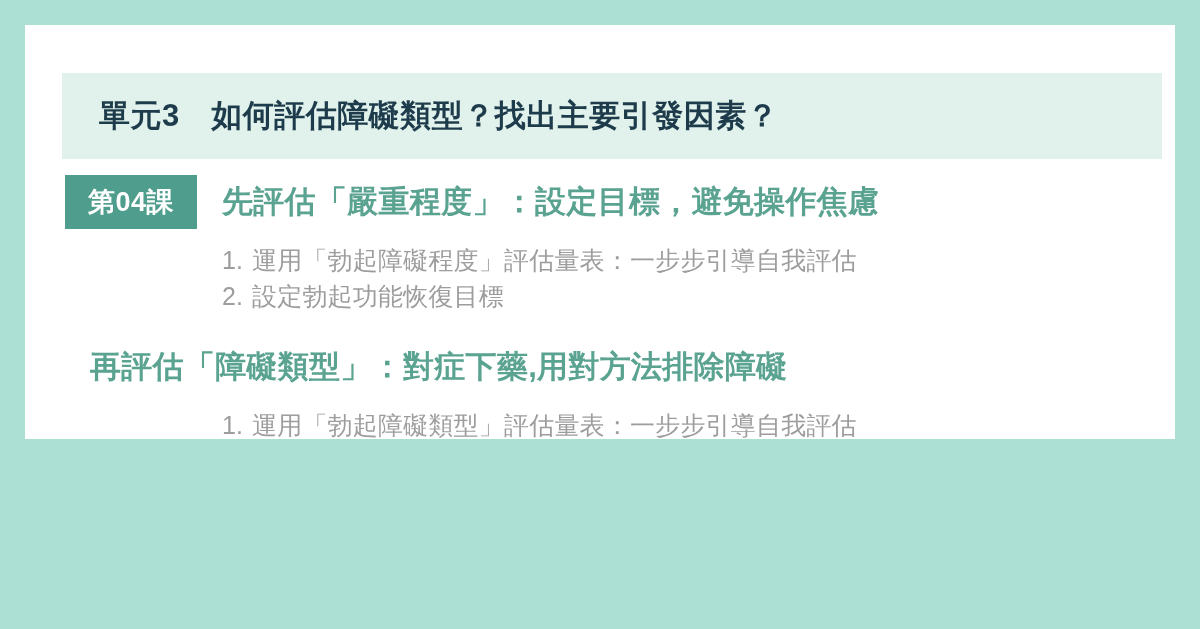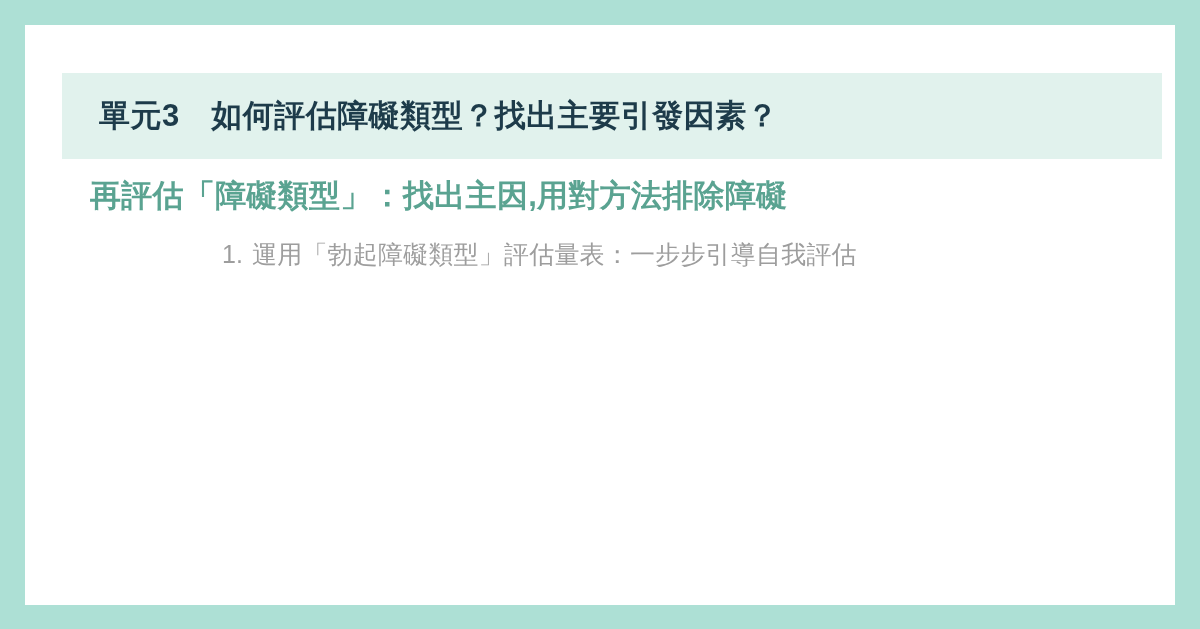--- a/index.html
+++ b/index.html
@@ -21,21 +21,21 @@
     width: 1200px;
     height: 629px;
     background: #ade0d5;
   }
 
   .card {
     position: absolute;
     left: 25px;
     top: 25px;
     width: 1150px;
-    height: 580px;
+    height: 414px;
     background: #ffffff;
   }
 
   
   .header-band {
     position: absolute;
     left: 37px;   
     top: 48px;    
     width: 1100px;
     height: 86px;
@@ -125,24 +125,38 @@
 
 <div class="frame">
   <div class="card">
 
     <div class="header-band">
       <div class="header-title">單元3　如何評估障礙類型？找出主要引發因素？</div>
     </div>
 
     <div class="lessons">
 
+      <section class="lesson lesson-04">
+        <div class="lesson-head">
+          <span class="lesson-badge">第04課</span>
+          <span class="lesson-title">先評估「嚴重程度」：設定目標，避免操作焦慮</span>
+        </div>
+        <ol class="lesson-items">
+          <li>
+            <span class="num">1.</span><span>運用「勃起障礙程度」評估量表：一步步引導自我評估</span>
+          </li>
+          <li>
+            <span class="num">2.</span><span>設定勃起功能恢復目標</span>
+          </li>
+        </ol>
+      </section>
 
       <section class="lesson lesson-05">
         <div class="lesson-head">
-          <span class="lesson-title">再評估「障礙類型」：找出主因,用對方法排除障礙</span>
+          <span class="lesson-title">再評估「障礙類型」：對症下藥,用對方法排除障礙</span>
         </div>
         <ol class="lesson-items">
           <li>
             <span class="num">1.</span><span>運用「勃起障礙類型」評估量表：一步步引導自我評估</span>
           </li>
         </ol>
       </section>
 
     </div>
   </div>

